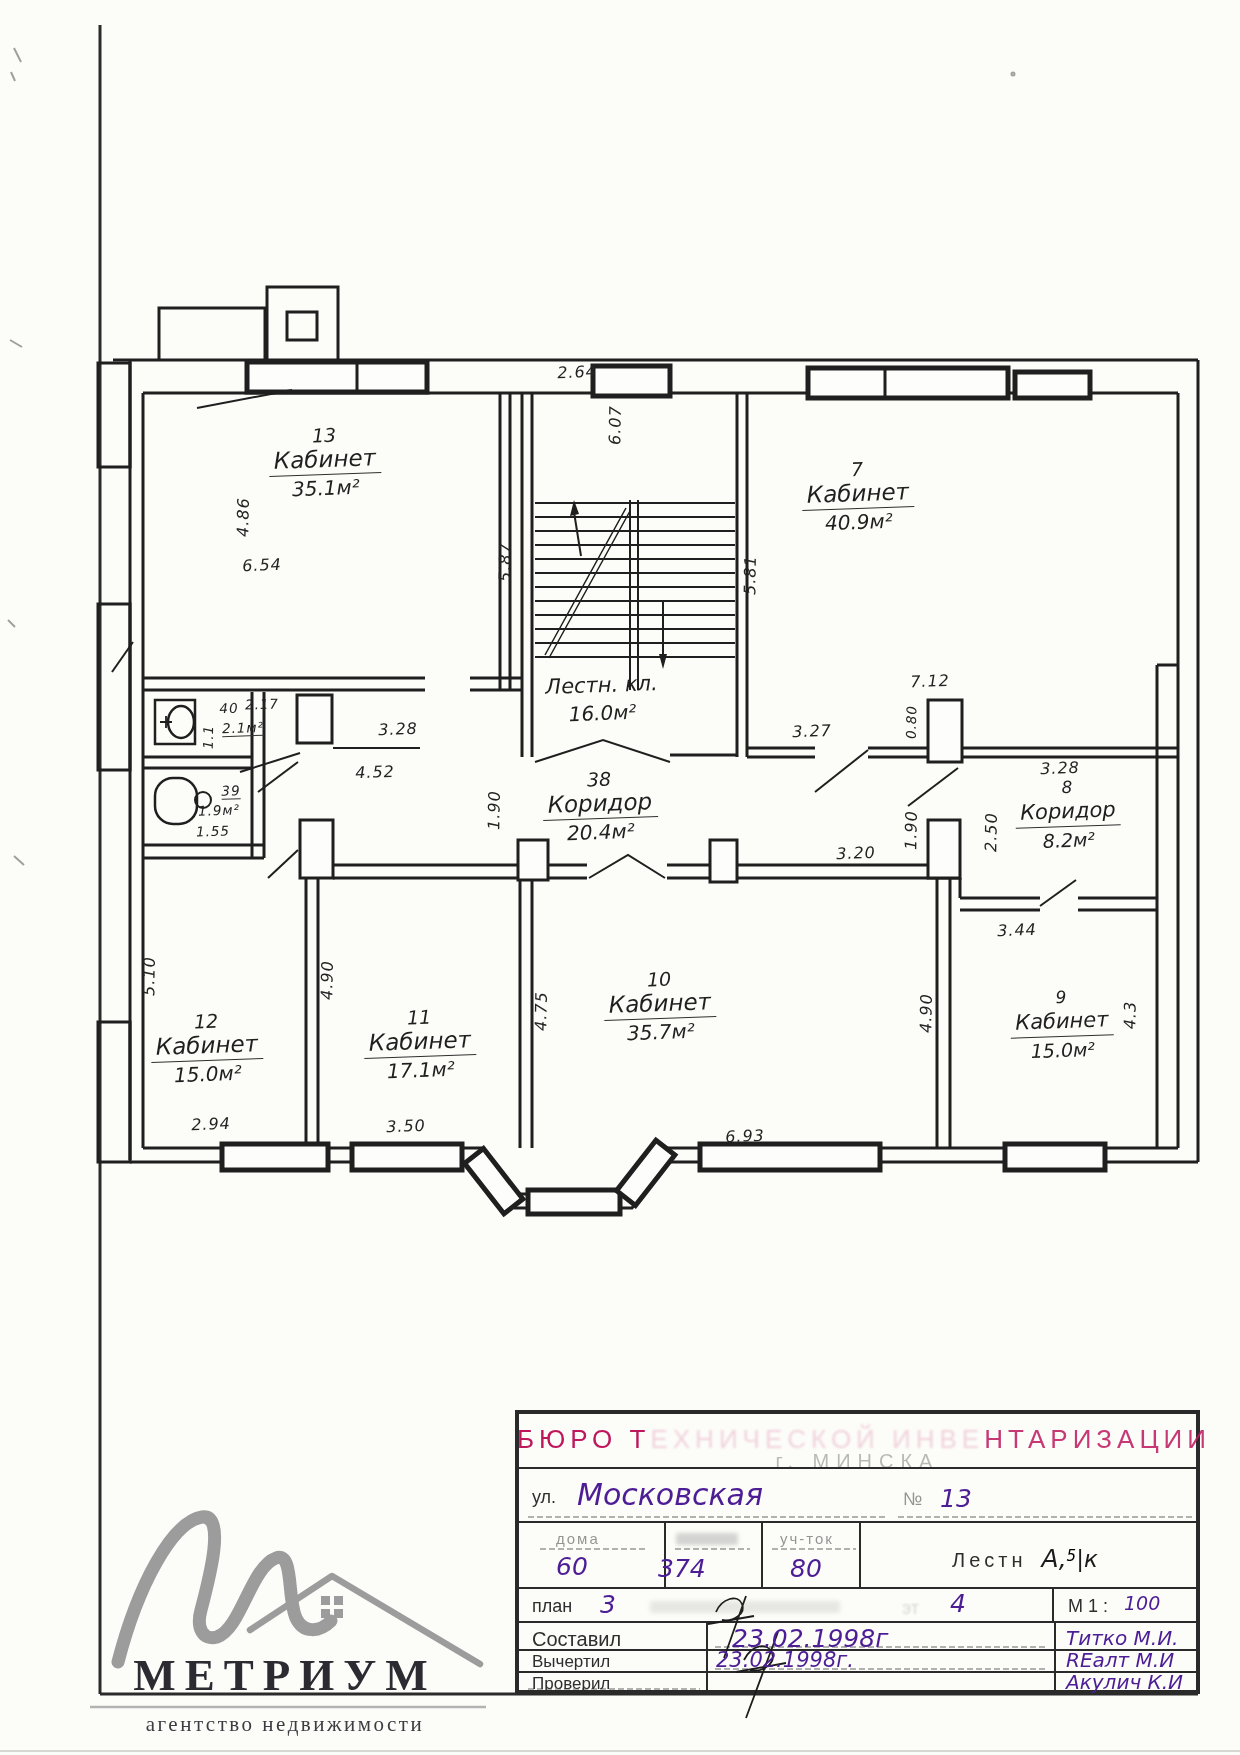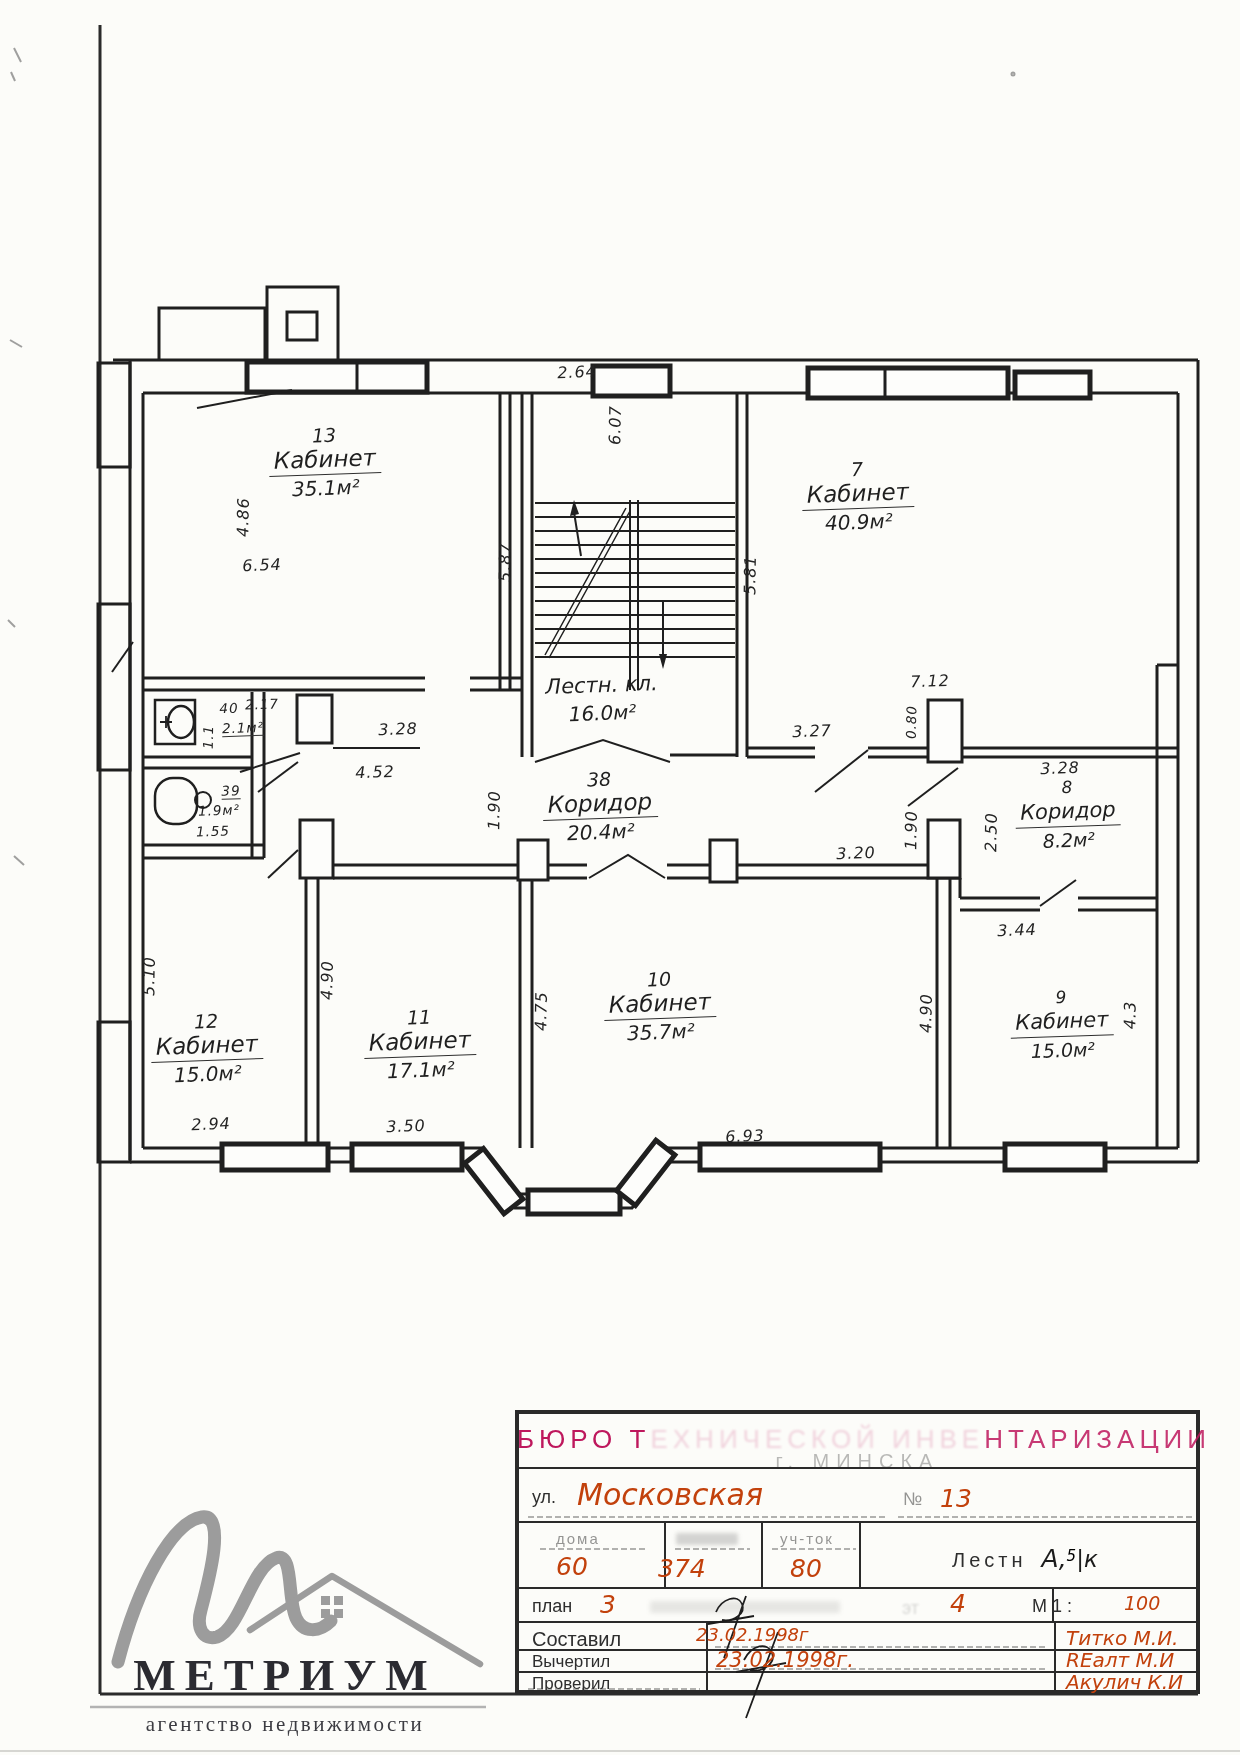--- a/index.html
+++ b/index.html
@@ -23,21 +23,21 @@
   
   .tb-org{position:absolute;z-index:2;text-align:center;font-family:"Liberation Sans",sans-serif;
           font-size:26px;letter-spacing:5px;color:#be185d;white-space:nowrap;}
   .tb-org2{position:absolute;z-index:2;text-align:center;font-family:"Liberation Sans",sans-serif;
            font-size:20px;letter-spacing:7px;color:#2d2d2d;opacity:.32;filter:blur(.5px);white-space:nowrap;}
   .faded{opacity:.18;filter:blur(.8px);}
   .semi{opacity:.85;}
   .faded2{opacity:.5;}
   .tb-print{position:absolute;z-index:2;font-family:"Liberation Sans",sans-serif;font-size:18px;color:#2e2e2e;white-space:nowrap;}
   .sm{font-size:15px;letter-spacing:2px;}
-  .tb-hand{position:absolute;z-index:2;font:italic 25px "DejaVu Sans",sans-serif;color:#c2410c;white-space:nowrap;}
+  .tb-hand{position:absolute;z-index:2;font:italic 25px "DejaVu Sans",sans-serif;color:#4c1d95;white-space:nowrap;}
   .tb-hand.lg{font-size:30px;}
   .blurbar{position:absolute;z-index:2;background:rgba(70,70,70,.22);filter:blur(2px);border-radius:2px;}
   .blurbar.lite{background:rgba(70,70,70,.12);}
   
   .watermark{position:absolute;z-index:3;font:bold 92px "Liberation Sans",sans-serif;letter-spacing:3px;
              color:rgba(60,60,60,0.08);-webkit-text-stroke:1.5px rgba(60,60,60,0.13);white-space:nowrap;}
   
   .brand{position:absolute;z-index:2;text-align:center;font-family:"Liberation Serif",serif;font-weight:bold;
          font-size:45px;letter-spacing:9px;color:#2b2b31;white-space:nowrap;}
   .tagline{position:absolute;z-index:2;text-align:center;font-family:"Liberation Serif",serif;
@@ -283,25 +283,25 @@
   <div class="txt" style="left:952px;top:1544px">
     <span style="font-family:'Liberation Sans',sans-serif;font-size:20px;letter-spacing:4px;color:#2e2e2e">Лестн</span>
     <span style="font:italic 25px 'DejaVu Sans',sans-serif;color:#1c1c1c;margin-left:10px">А,</span><sup style="font:italic 15px 'DejaVu Sans',sans-serif">5</sup><span style="font:italic 23px 'DejaVu Sans',sans-serif;color:#1c1c1c">|к</span>
   </div>
 
   <span class="tb-print" style="left:532px;top:1596px">план</span>
   <span class="tb-hand" style="left:600px;top:1590px">3</span>
   <div class="blurbar lite" style="left:650px;top:1601px;width:190px;height:12px"></div>
   <span class="tb-print faded" style="left:902px;top:1598px">эт</span>
   <span class="tb-hand" style="left:950px;top:1589px">4</span>
-  <span class="tb-print" style="left:1032px;top:1596px">М 1 :</span>
+  <span class="tb-print" style="left:1068px;top:1596px">М 1 :</span>
   <span class="tb-hand" style="left:1124px;top:1592px;font-size:19px">100</span>
 
   <span class="tb-print" style="left:532px;top:1628px;font-size:20px">Составил</span>
-  <span class="tb-hand" style="left:696px;top:1624px;font-size:18px">23.02.1998г</span>
+  <span class="tb-hand" style="left:732px;top:1624px;font-size:25px">23.02.1998г</span>
   <span class="tb-hand" style="left:1066px;top:1626px;font-size:20px">Титко М.И.</span>
 
   <span class="tb-print" style="left:532px;top:1652px;font-size:17px">Вычертил</span>
   <span class="tb-hand" style="left:716px;top:1648px;font-size:21px">23.02.1998г.</span>
   <span class="tb-hand" style="left:1066px;top:1648px;font-size:20px">REалт М.И</span>
 
   <span class="tb-print" style="left:532px;top:1674px;font-size:17px">Проверил</span>
   <span class="tb-hand" style="left:1066px;top:1670px;font-size:20px">Акулич К.И</span>
 
 

